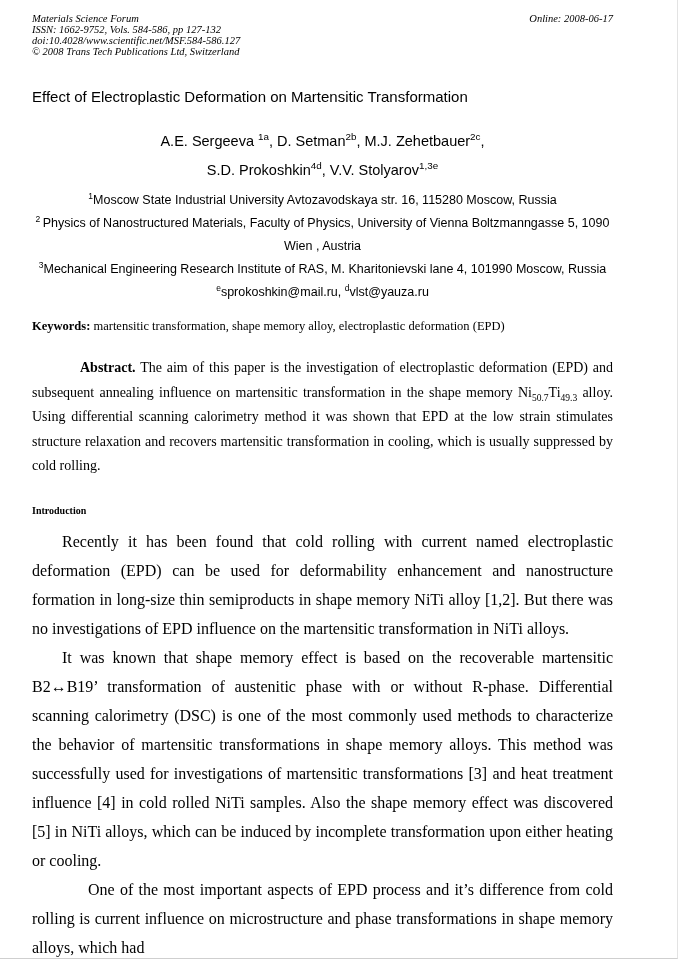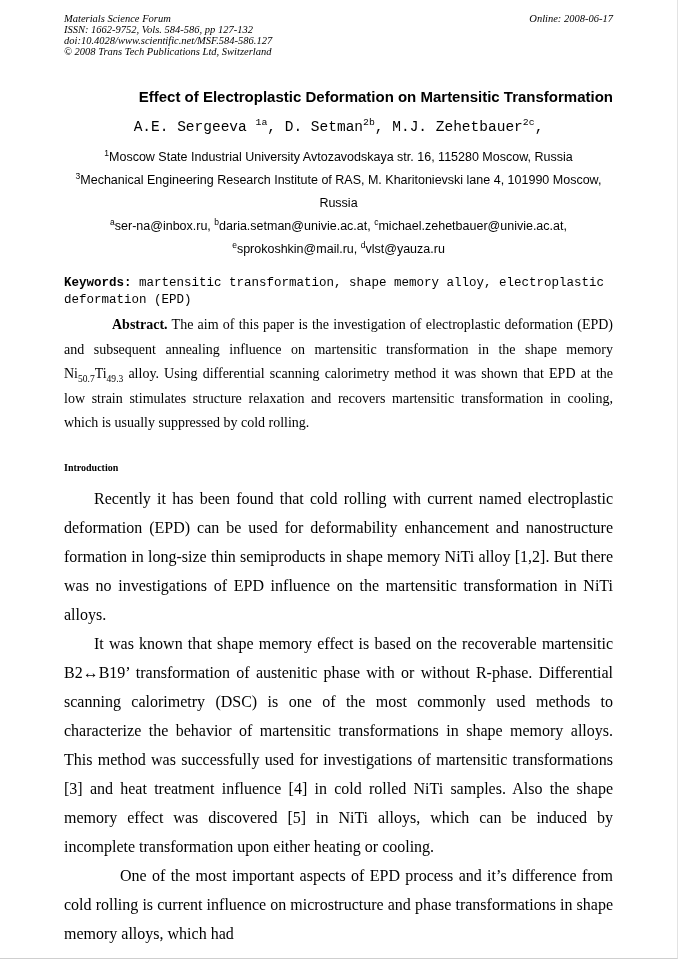--- a/index.html
+++ b/index.html
@@ -3,21 +3,21 @@
 <meta charset="utf-8">
 <style>
   * { margin: 0; padding: 0; box-sizing: border-box; }
   html, body { background: #ffffff; }
   body { width: 678px; font-family: "Liberation Serif", serif; color: #000; }
 
   .page {
     width: 678px;
     height: 959px;
     background: #ffffff;
-    padding: 13px 64px 0 64px;
+    padding: 13px 64px 0 32px;
     overflow: hidden;
     position: relative;
     border-right: 1px solid #e3e3e3;
     border-bottom: 1px solid #cfcfcf;
   }
 
   
   .doc-header {
     display: flex;
     justify-content: space-between;
@@ -26,59 +26,60 @@
     font-size: 10.5px;
     line-height: 11px;
     font-family: "Liberation Serif", serif;
   }
   .journal-info div { white-space: nowrap; }
   .online-date { white-space: nowrap; text-align: center; }
 
   
   .title-block {
     margin-top: 24px;
-    text-align: right;
+    text-align: left;
     font-family: "Liberation Sans", sans-serif;
-    font-weight: bold;
+    font-weight: normal;
     font-size: 15px;
     line-height: 32px;
   }
 
   
   .authors-block {
+    margin-top: 14px;
     text-align: center;
-    font-family: Liberation Mono, monospace;
+    font-family: Liberation Sans, sans-serif;
     font-size: 14.5px;
     line-height: 29px;
   }
 
   
   .affiliations-block, .emails-block {
     text-align: center;
     font-family: "Liberation Sans", sans-serif;
     font-size: 12.5px;
     line-height: 23px;
   }
   .affiliations-block { margin-top: 4px; }
 
   sup { vertical-align: super; font-size: 68%; line-height: 0; }
   sub { vertical-align: sub;  font-size: 68%; line-height: 0; }
 
   
   .keywords-line {
     margin-top: 14px;
-    font-family: Liberation Mono, monospace;
+    font-family: Liberation Serif, serif;
     font-size: 12.5px;
     line-height: 17px;
     text-align: left;
   }
 
   
   .abstract-paragraph {
-    margin-top: 4px;
+    margin-top: 21px;
     font-size: 14px;
     line-height: 24.5px;
     text-align: justify;
     text-indent: 48px;
   }
   .section-heading {
     margin-top: 23px;
     font-size: 10px;
     font-weight: bold;
     line-height: 17px;
@@ -106,29 +107,30 @@
     </div>
     <div class="online-date">Online: 2008-06-17</div>
   </header>
 
   <div class="title-block">
     <div>Effect of Electroplastic Deformation on Martensitic Transformation</div>
   </div>
 
   <div class="authors-block">
     <div><span>A.E. Sergeeva </span><sup>1a</sup><span>, D. Setman</span><sup>2b</sup><span>, M.J. Zehetbauer</span><sup>2c</sup><span>,</span></div>
+    <div><span>S.D. Prokoshkin</span><sup>4d</sup><span>, V.V. Stolyarov</span><sup>1,3e</sup></div>
   </div>
 
   <div class="affiliations-block">
     <div><sup>1</sup><span>Moscow State Industrial University Avtozavodskaya str. 16, 115280 Moscow, Russia</span></div>
+    <div><sup>2 </sup><span>Physics of Nanostructured Materials, Faculty of Physics, University of Vienna Boltzmanngasse 5, 1090 Wien , Austria</span></div>
     <div><sup>3</sup><span>Mechanical Engineering Research Institute of RAS, M. Kharitonievski lane 4, 101990 Moscow, Russia</span></div>
   </div>
 
   <div class="emails-block">
-    <div><sup>a</sup><span>ser-na@inbox.ru, </span><sup>b</sup><span>daria.setman@univie.ac.at, </span><sup>c</sup><span>michael.zehetbauer@univie.ac.at,</span></div>
     <div><sup>e</sup><span>sprokoshkin@mail.ru, </span><sup>d</sup><span>vlst@yauza.ru</span></div>
   </div>
 
   <div class="keywords-line"><b>Keywords: </b><span>martensitic transformation, shape memory alloy, electroplastic deformation (EPD)</span></div>
 
   <p class="abstract-paragraph"><b>Abstract.</b><span> The aim of this paper is the investigation of electroplastic deformation (EPD) and subsequent annealing influence on martensitic transformation in the shape memory Ni</span><sub>50.7</sub><span>Ti</span><sub>49.3</sub><span> alloy. Using differential scanning calorimetry method it was shown that EPD at the low strain stimulates structure relaxation and recovers martensitic transformation in cooling, which is usually suppressed by cold rolling.</span></p>
 
   <h2 class="section-heading">Introduction</h2>
 
   <p class="body-paragraph indent-small first">Recently it has been found that cold rolling with current named electroplastic deformation (EPD) can be used for deformability enhancement and nanostructure formation in long-size thin semiproducts in shape memory NiTi alloy [1,2]. But there was no investigations of EPD influence on the martensitic transformation in NiTi alloys.</p>

